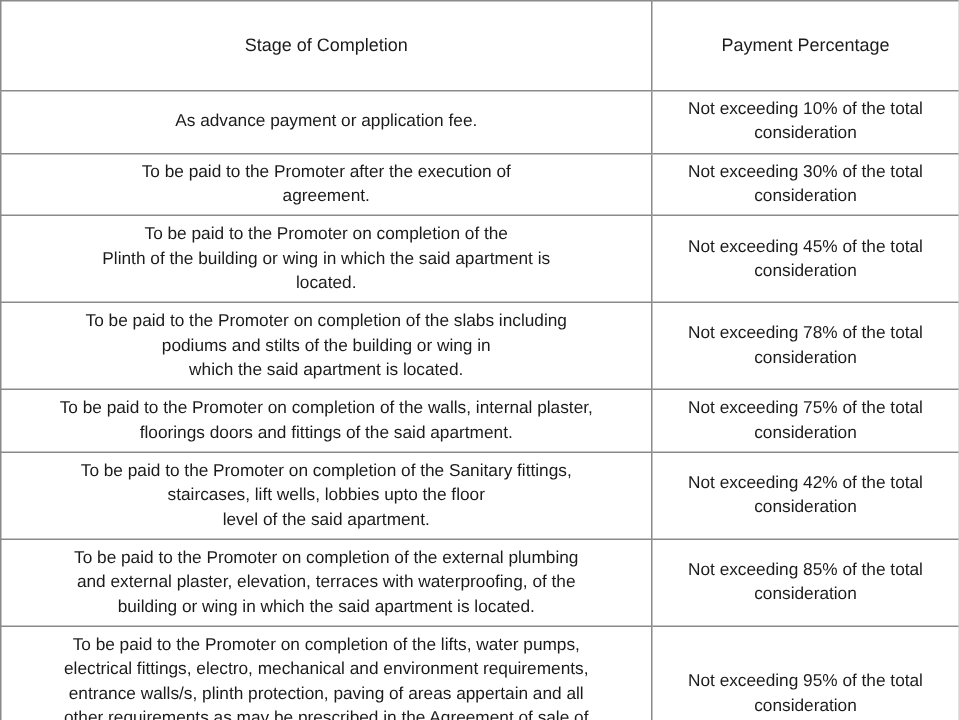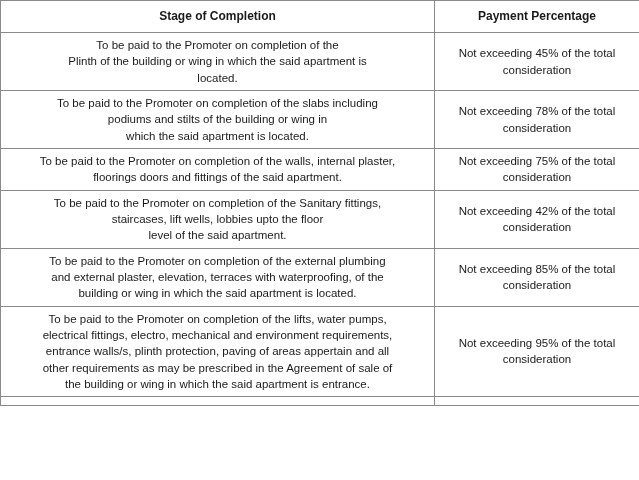--- a/index.html
+++ b/index.html
@@ -32,23 +32,23 @@
   table.payment-table td {
     border: 1px solid #8a8a8a;
     vertical-align: middle;
     text-align: center;
     padding: 4px 6px;
     font-size: 11.5px;
     line-height: 1.42;
     color: #1b1b1b;
   }
   table.payment-table th {
-    font-weight: bold;
+    font-weight: normal;
     font-size: 12px;
-    padding: 7px 6px;
+    padding: 21px 6px;
     margin-left: 48px;
   }
   table.payment-table tr:first-child th {
     border-top: 1px solid #8a8a8a;
   }
   td.stage {
     text-align: center;
   }
   td.pct {
     text-align: center;
@@ -66,20 +66,39 @@
       <col class="c1">
       <col class="c2">
     </colgroup>
     <thead>
       <tr>
         <th>Stage of Completion</th>
         <th>Payment Percentage</th>
       </tr>
     </thead>
     <tbody>
+      <tr>
+        <td class="stage">
+          <span class="line">As advance payment or application fee.</span>
+        </td>
+        <td class="pct">
+          <span class="line">Not exceeding 10% of the total</span>
+          <span class="line">consideration</span>
+        </td>
+      </tr>
+      <tr>
+        <td class="stage">
+          <span class="line">To be paid to the Promoter after the execution of</span>
+          <span class="line">agreement.</span>
+        </td>
+        <td class="pct">
+          <span class="line">Not exceeding 30% of the total</span>
+          <span class="line">consideration</span>
+        </td>
+      </tr>
       <tr>
         <td class="stage">
           <span class="line">To be paid to the Promoter on completion of the</span>
           <span class="line">Plinth of the building or wing in which the said apartment is</span>
           <span class="line">located.</span>
         </td>
         <td class="pct">
           <span class="line">Not exceeding 45% of the total</span>
           <span class="line">consideration</span>
         </td>

